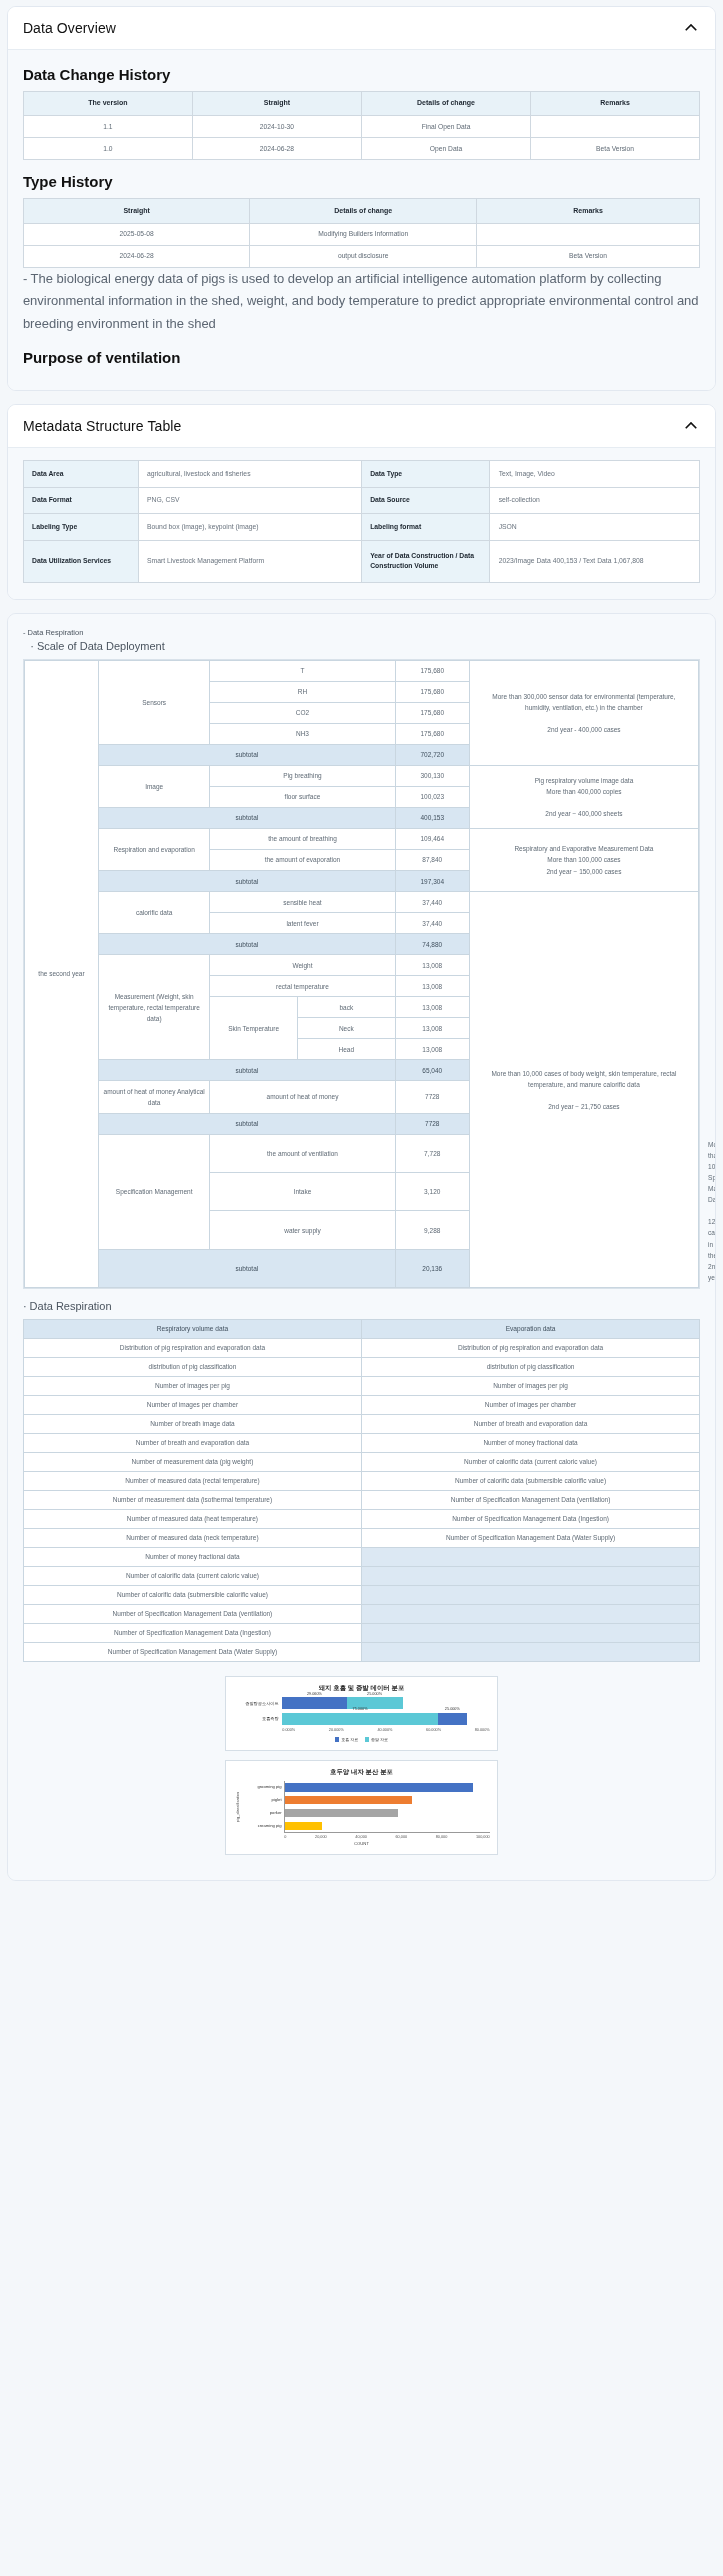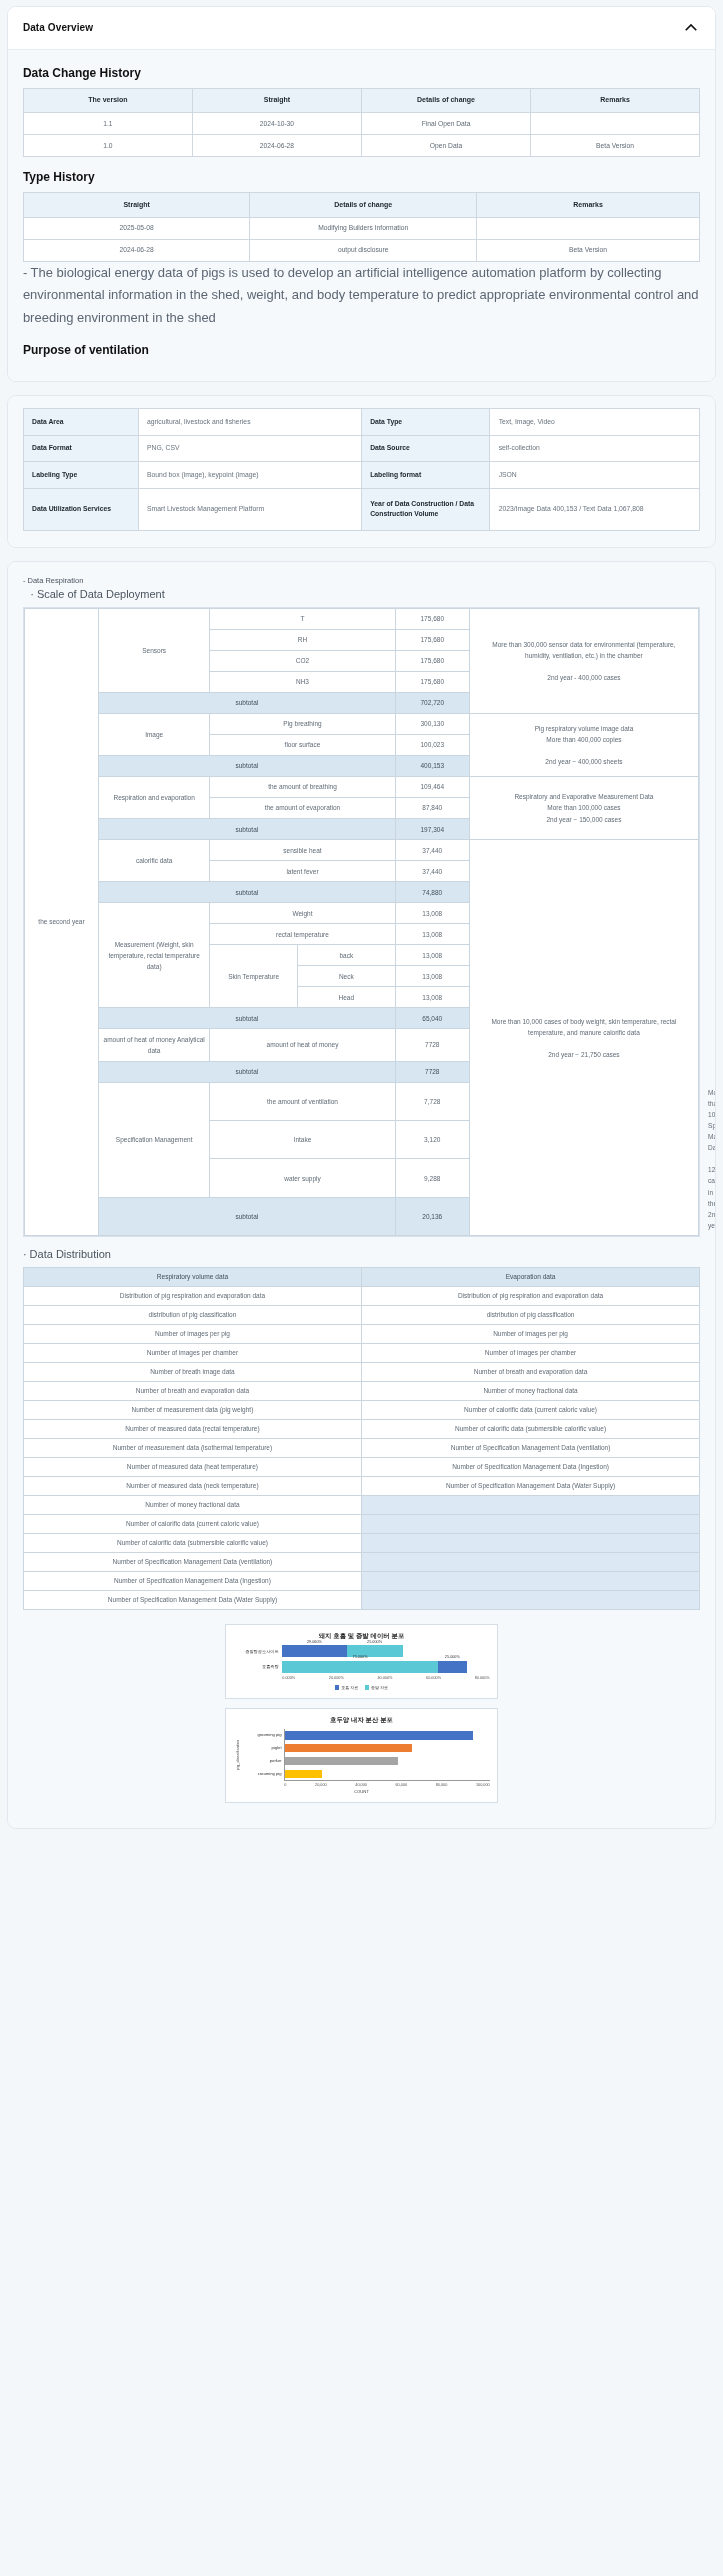--- a/index.html
+++ b/index.html
@@ -20,30 +20,30 @@
     margin-bottom: 12.7px;
     overflow: hidden;
   }
   .card-head {
     display: flex; align-items: center; justify-content: space-between;
     padding: 12px 14.6px;
     background: #ffffff;
     border-bottom: 0.9px solid #e6ecf2;
   }
   .card-title {
-    font-size: 10px; font-weight: bold; color: #111; letter-spacing: 0.1px;
+    font-size: 14px; font-weight: normal; color: #111; letter-spacing: 0.1px;
   }
   .chev { width: 18px; height: 18px; display:block; }
   .card-body {
     background: #f6f9fc;
     padding: 12.7px 14.6px 16.4px 14.6px;
   }
 
   h3.sec {
-    font-size: 12px;
+    font-size: 15px;
     font-weight: bold;
     margin: 3.6px 0 8.2px 0;
     color: #111;
   }
   h3.sec.tight { margin-top: 12.7px; }
   p.para {
     font-size: 13px;
     line-height: 1.75;
     color: #5c6672;
     margin: 0 0 3.6px 0;
@@ -242,20 +242,28 @@
         </table>
 
       <p class="para">- The biological energy data of pigs is used to develop an artificial intelligence automation platform by collecting environmental information in the shed, weight, and body temperature to predict appropriate environmental control and breeding environment in the shed</p>
 
       <h3 class="sec tight">Purpose of ventilation</h3>
 
     </div>
   </div>
 
   <div class="card">
+    <div class="card-head">
+      <div class="card-title">Metadata Structure Table</div>
+      <span>
+        <svg class="chev" viewBox="0 0 24 24" fill="none" stroke="#111" stroke-width="2.2">
+            <polyline points="5,15 12,8 19,15"></polyline>
+          </svg>
+      </span>
+    </div>
     <div class="card-body">
       <table class="meta">
         <colgroup>
             <col style="width:17%">
             <col style="width:33%">
             <col style="width:19%">
             <col style="width:31%">
           </colgroup>
         <tbody>
             <tr>
@@ -437,21 +445,21 @@
           <td>9,288</td>
         </tr>
         <tr>
           <td class="sub" colspan="3">subtotal</td>
           <td class="sub">20,136</td>
         </tr>
       </tbody>
           </table>
       </div>
 
-      <div class="bullet2" style="margin-top:11px;margin-left:0">· Data Distribution</div>
+      <div class="bullet2" style="margin-top:11px;margin-left:0">· Data Respiration</div>
       <table class="dist">
         <colgroup>
             <col style="width:50%">
             <col style="width:50%">
           </colgroup>
         <tbody>
             <tr>
           <th>Respiratory volume data</th>
           <th>Evaporation data</th>
         </tr>

